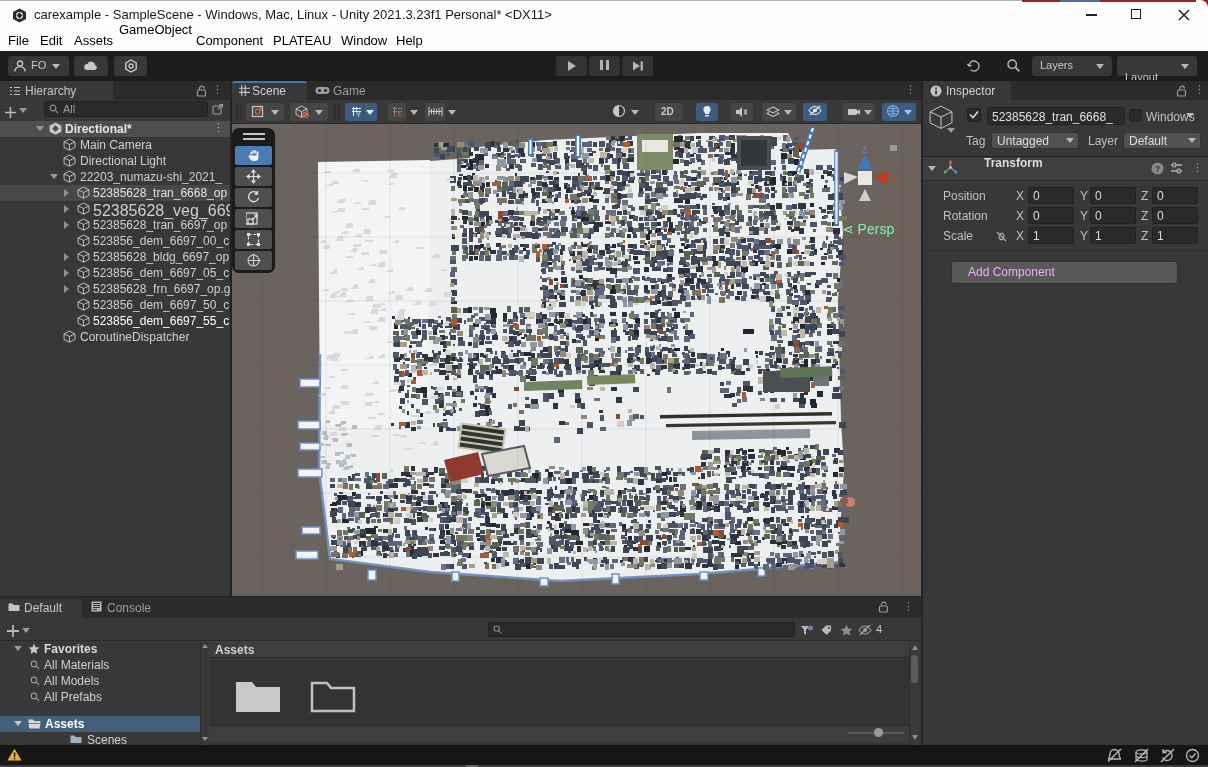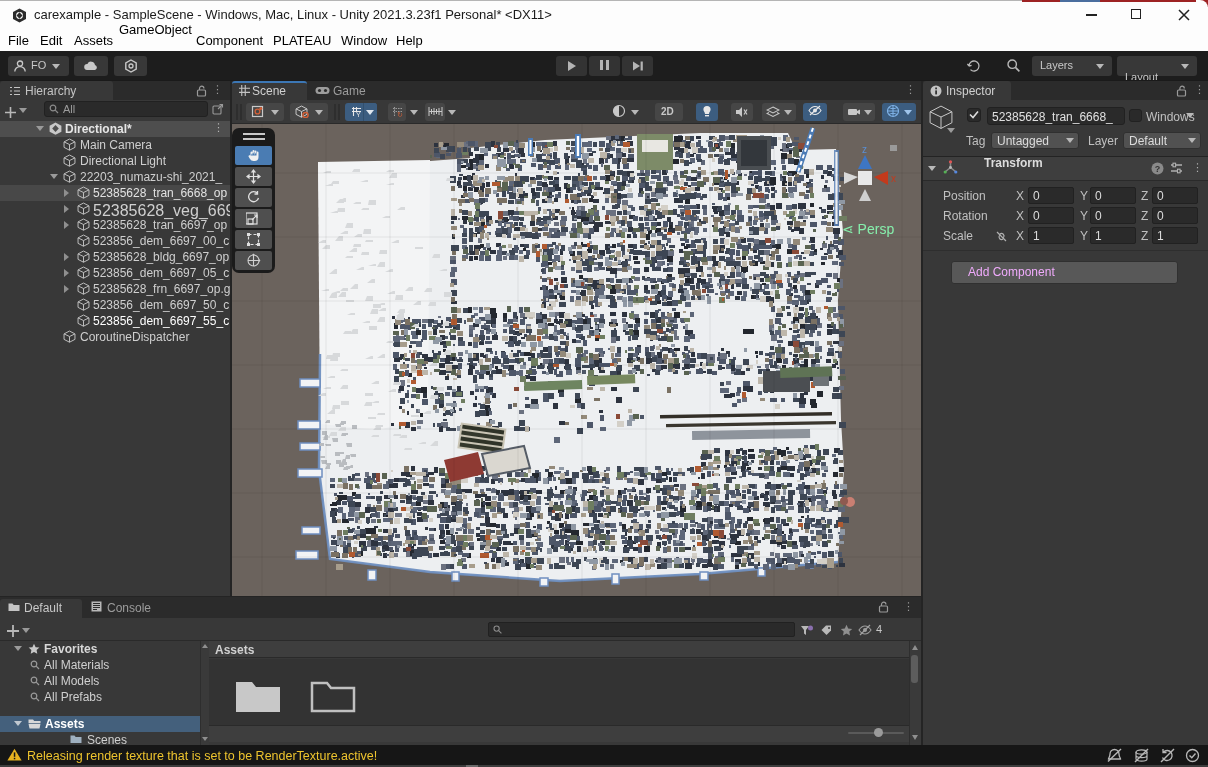--- a/index.html
+++ b/index.html
@@ -644,21 +644,20 @@
     <div class="abs" style="left:230px;top:81px;width:2px;height:516px;background:#242424"></div>
     <div class="abs" style="left:921px;top:81px;width:2px;height:664px;background:#242424"></div>
     <div class="abs" style="left:0;top:80px;width:1208px;height:1px;background:#1a1a1a"></div>
     <div class="abs" style="left:0;top:596px;width:921px;height:1px;background:#242424"></div>
     <div class="abs" style="left:0;top:745px;width:1208px;height:20px;background:#161616"></div>
     <svg class="abs" style="left:7px;top:748px" width="15" height="13" viewBox="0 0 15 13">
       <path d="M7.5,0.8 L14.6,12.4 H0.4 Z" fill="#e8b320"></path>
       <rect x="6.8" y="4.4" width="1.5" height="4.4" fill="#161616"></rect>
       <rect x="6.8" y="9.8" width="1.5" height="1.5" fill="#161616"></rect>
     </svg>
-    <div class="abs" style="left:27px;top:749px;font-size:12.5px;color:#eec42e">Releasing render texture that is set to be RenderTexture.active!</div>
     <svg class="abs" style="left:1106px;top:748px" width="17" height="15" viewBox="0 0 17 15">
       <path d="M8.5,1.5 a4.5,4.5 0 0 1 4.5,4.5 c0,3 1.5,4 1.5,5 h-12 c0,-1 1.5,-2 1.5,-5 A4.5,4.5 0 0 1 8.5,1.5 Z" fill="none" stroke="#b8b8b8" stroke-width="1.3"></path>
       <path d="M2,13.5 L15,1" stroke="#b8b8b8" stroke-width="1.4"></path>
     </svg>
     <svg class="abs" style="left:1133px;top:748px" width="17" height="15" viewBox="0 0 17 15">
       <ellipse cx="8.5" cy="4" rx="5.5" ry="2.2" fill="none" stroke="#b8b8b8" stroke-width="1.2"></ellipse>
       <path d="M3,4 V11 a5.5,2.2 0 0 0 11,0 V4 M3,7.5 a5.5,2.2 0 0 0 11,0" fill="none" stroke="#b8b8b8" stroke-width="1.2"></path>
       <path d="M2,14 L15,1" stroke="#b8b8b8" stroke-width="1.4"></path>
     </svg>
     <svg class="abs" style="left:1159px;top:748px" width="17" height="15" viewBox="0 0 17 15">

